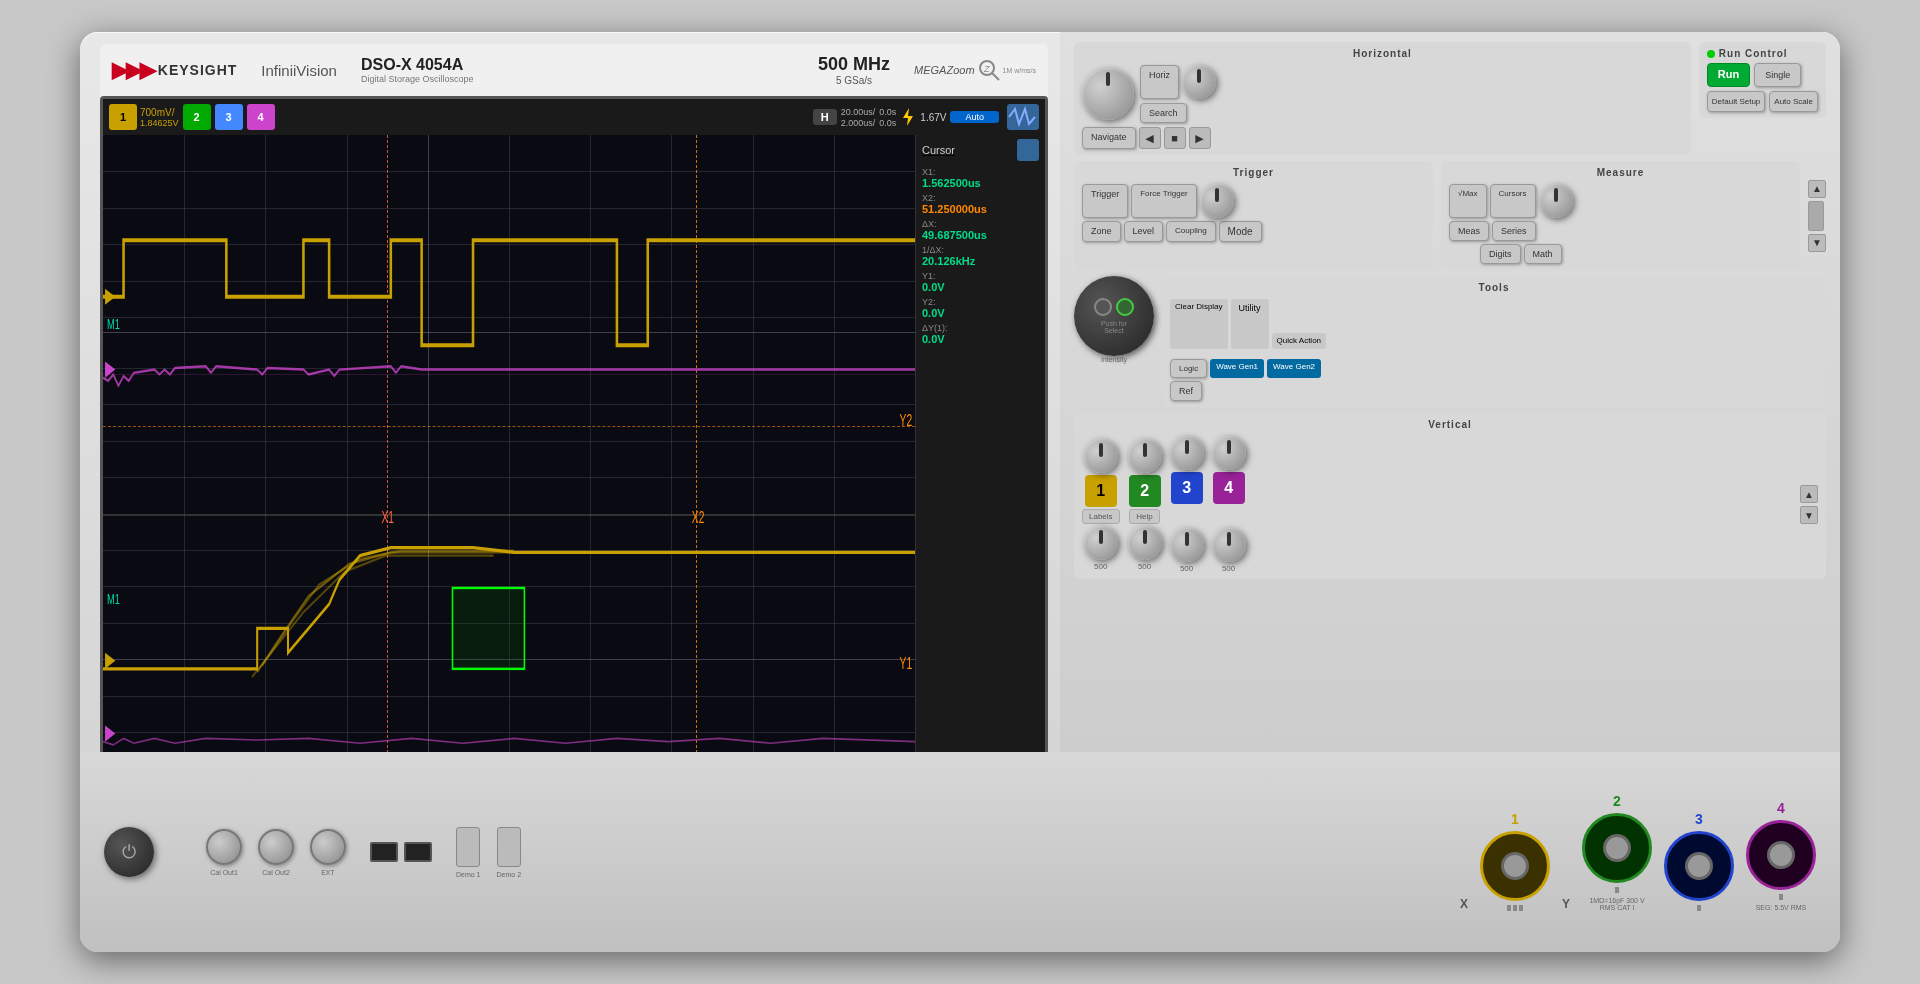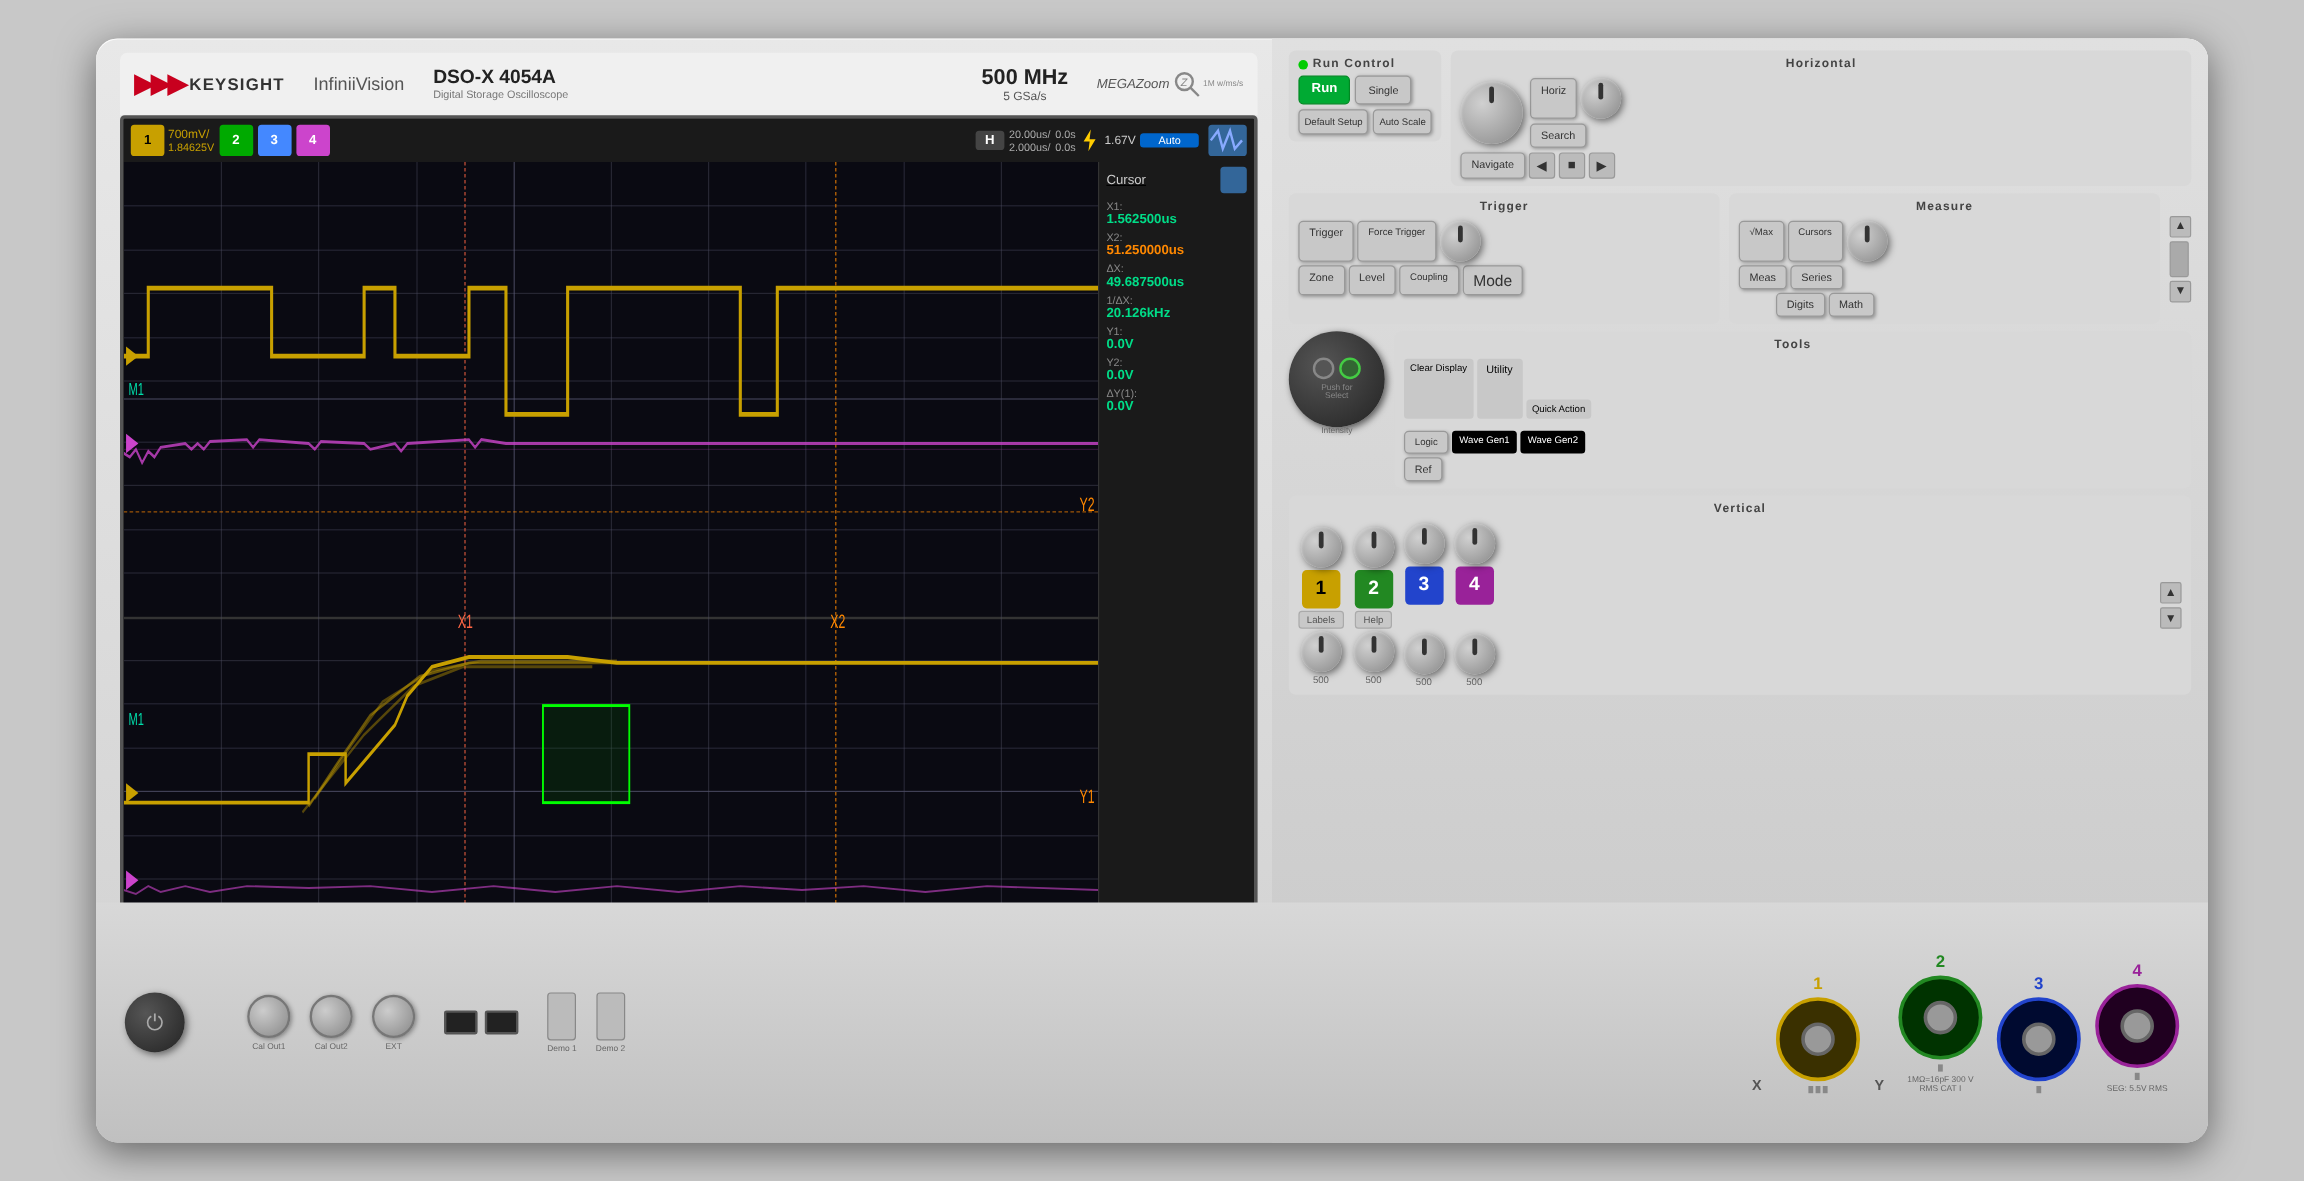--- a/index.html
+++ b/index.html
@@ -660,21 +660,21 @@
 
     
     .connector-label {
       font-size: 7px;
       color: #666;
       text-align: center;
     }
 
     
     .wave-gen-btn {
-      background: #000000;
+      background: #0369a1;
       color: #fff;
       font-size: 8px;
       padding: 3px 6px;
       border-radius: 3px;
       cursor: pointer;
     }
 
     .clear-display-btn {
       background: #c8c8c8;
       font-size: 8px;
@@ -989,39 +989,20 @@
       <div class="softkey"></div>
       <div class="softkey"></div>
     </div>
 
   </div>
 
   <div class="right-panel">
 
     <div style="display:flex;gap:8px;align-items:flex-start;">
 
-      <div class="control-section">
-        <div style="display:flex;align-items:center;gap:4px;margin-bottom:4px;">
-          <div class="section-indicator green"></div>
-          <span class="section-title" style="margin:0;">Run Control</span>
-        </div>
-        <div style="display:flex;flex-direction:column;gap:4px;">
-          <div style="display:flex;gap:4px;">
-            <div class="run-btn">Run</div>
-            <div class="ctrl-btn single">Single</div>
-          </div>
-          <div style="display:flex;gap:4px;">
-            <div class="ctrl-btn default-setup">Default
-Setup</div>
-            <div class="ctrl-btn auto-scale">Auto
-Scale</div>
-          </div>
-        </div>
-      </div>
-
       <div class="control-section" style="flex:1;">
         <div class="section-title">Horizontal</div>
         <div style="display:flex;gap:6px;align-items:center;">
           <div class="knob-wrap">
             <div class="knob" style="width:52px;height:52px;"></div>
           </div>
           <div style="display:flex;flex-direction:column;gap:4px;">
             <div style="display:flex;gap:3px;">
               <div class="ctrl-btn">Horiz</div>
               <div class="knob knob-small"></div>
@@ -1032,37 +1013,56 @@
           </div>
         </div>
         <div style="display:flex;gap:3px;margin-top:4px;">
           <div class="ctrl-btn">Navigate</div>
           <div class="nav-btn square">◀</div>
           <div class="nav-btn square">■</div>
           <div class="nav-btn square">▶</div>
         </div>
       </div>
 
+      <div class="control-section">
+        <div style="display:flex;align-items:center;gap:4px;margin-bottom:4px;">
+          <div class="section-indicator green"></div>
+          <span class="section-title" style="margin:0;">Run Control</span>
+        </div>
+        <div style="display:flex;flex-direction:column;gap:4px;">
+          <div style="display:flex;gap:4px;">
+            <div class="run-btn">Run</div>
+            <div class="ctrl-btn single">Single</div>
+          </div>
+          <div style="display:flex;gap:4px;">
+            <div class="ctrl-btn default-setup">Default
+Setup</div>
+            <div class="ctrl-btn auto-scale">Auto
+Scale</div>
+          </div>
+        </div>
+      </div>
+
     </div>
 
     <div style="display:flex;gap:8px;">
 
       <div class="control-section" style="flex:1;">
         <div class="section-title">Trigger</div>
         <div style="display:flex;gap:3px;flex-wrap:wrap;">
           <div class="ctrl-btn">Trigger</div>
           <div class="ctrl-btn" style="font-size:8px;">Force
 Trigger</div>
           <div class="knob knob-small"></div>
         </div>
         <div style="display:flex;gap:3px;margin-top:3px;flex-wrap:wrap;">
           <div class="ctrl-btn">Zone</div>
           <div class="ctrl-btn">Level</div>
           <div class="ctrl-btn" style="font-size:8px;">Coupling</div>
-          <div class="ctrl-btn" style="font-size:13px;">Mode</div>
+          <div class="ctrl-btn" style="font-size:10px;">Mode</div>
         </div>
       </div>
 
       <div class="control-section" style="flex:1;">
         <div class="section-title">Measure</div>
         <div style="display:flex;gap:3px;flex-wrap:wrap;">
           <div class="ctrl-btn" style="font-size:8px;">√Max</div>
           <div class="ctrl-btn" style="font-size:8px;">Cursors</div>
           <div class="knob knob-small"></div>
         </div>

